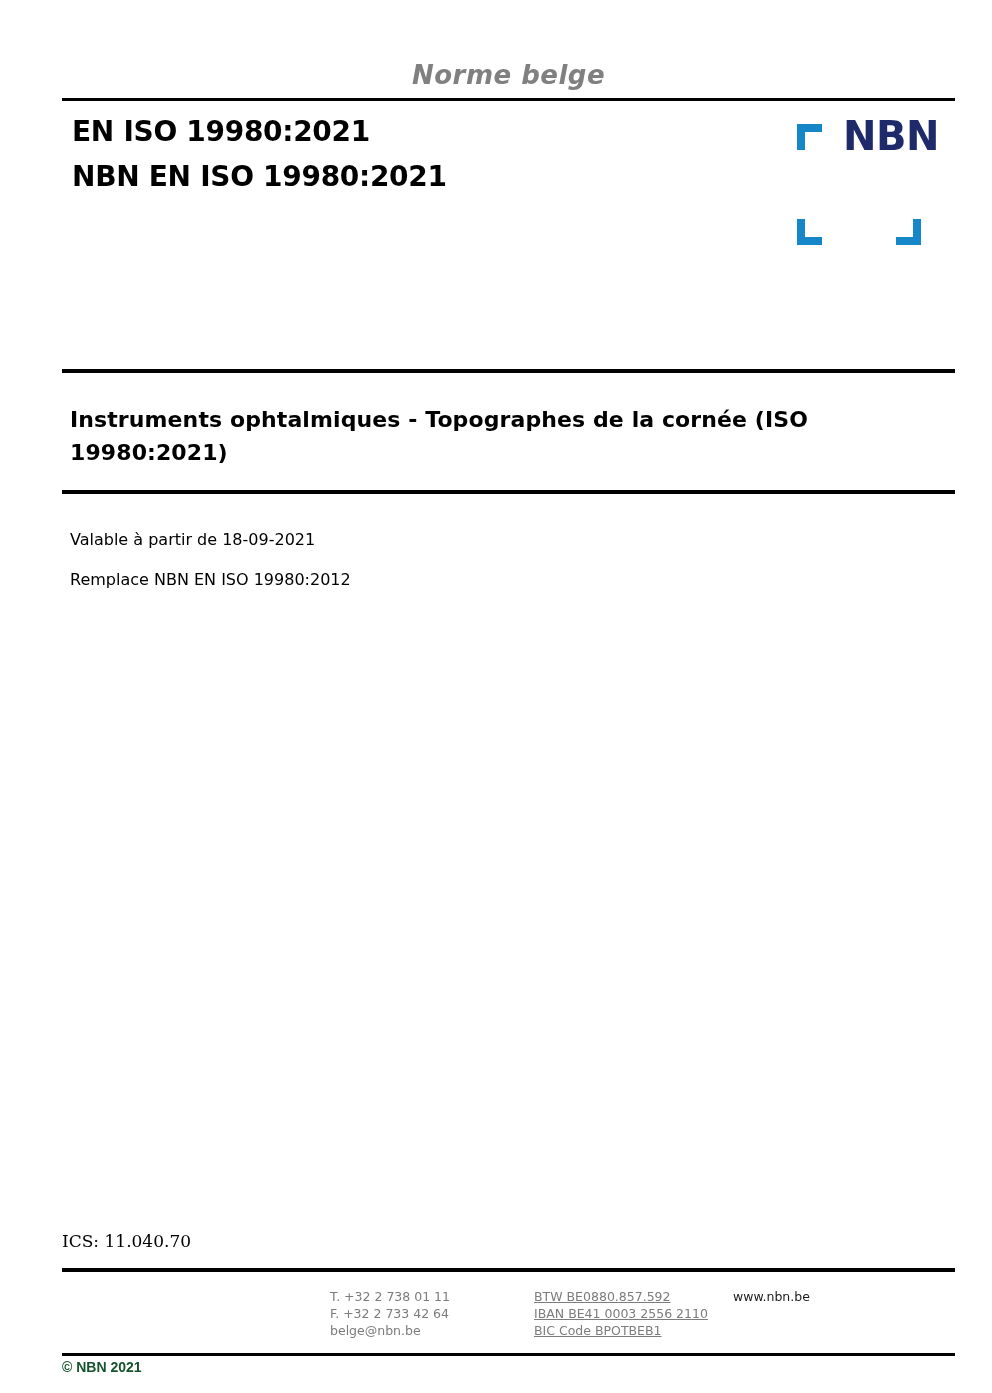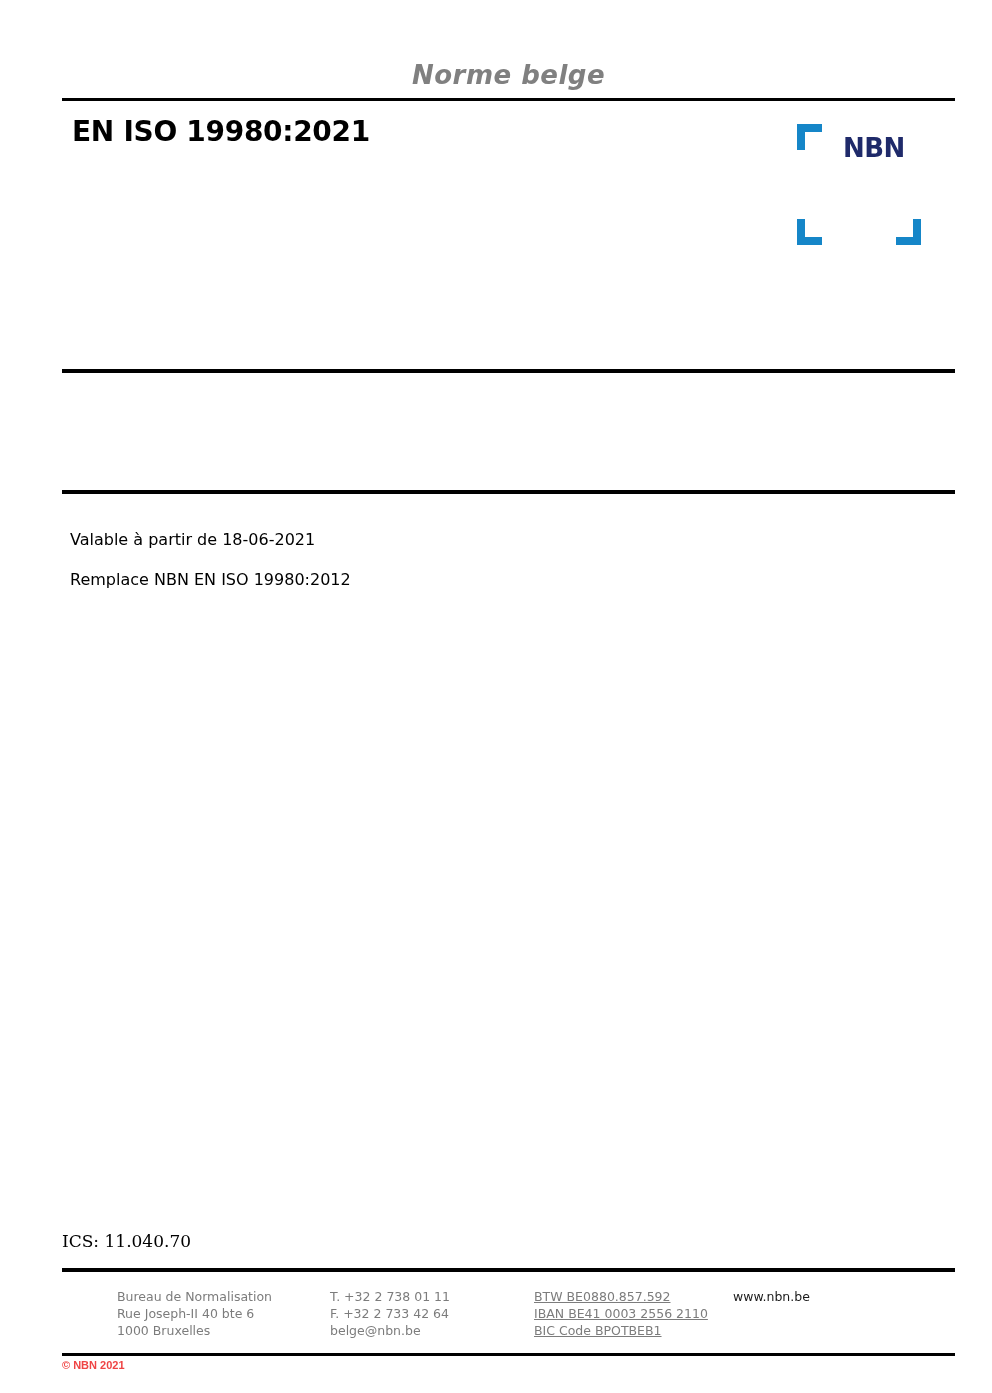--- a/index.html
+++ b/index.html
@@ -40,23 +40,23 @@
     white-space:nowrap;
   }
 
   .logo{position:absolute;left:797px;top:124px;width:124px;height:121px;}
   .logo .bracket{position:absolute;width:25px;height:26px;}
   .logo .tl{left:0;top:0;border-left:8px solid var(--logo-bracket-blue,#1586c8);border-top:8px solid var(--logo-bracket-blue,#1586c8);}
   .logo .bl{left:0;bottom:0;border-left:8px solid var(--logo-bracket-blue,#1586c8);border-bottom:8px solid var(--logo-bracket-blue,#1586c8);}
   .logo .br{right:0;bottom:0;border-right:8px solid var(--logo-bracket-blue,#1586c8);border-bottom:8px solid var(--logo-bracket-blue,#1586c8);}
   .logo .logo-text{
     position:absolute;left:46px;top:-5px;
-    font-size:26px;font-weight:bold;
+    font-size:40px;font-weight:bold;
     color:var(--logo-navy,#1f2a6a);
-    letter-spacing:-0.5px;line-height:34px;margin-top:12px;
+    letter-spacing:-0.5px;line-height:34px;
   }
 
   .doc-title{
     position:absolute;left:70px;top:403px;width:822px;
     font-size:22px;font-weight:bold;color:#000;
     line-height:33px;letter-spacing:.1px;
   }
 
   .meta-line{position:absolute;left:70px;font-size:16px;color:#000;white-space:nowrap;}
   .valid-from{top:530px;}
@@ -76,58 +76,55 @@
   }
   .col-address{left:117px;}
   .col-contact{left:330px;}
   .col-banking{left:534px;text-decoration:underline;}
   .col-website{left:733px;color:#1a1a1a;text-align:center;}
   .footer-col a{color:inherit;text-decoration:none;cursor:pointer;}
 
   .copyright{
     position:absolute;left:62px;top:1359px;
     font-family:"Liberation Sans",sans-serif;
-    font-size:11px;font-weight:bold;color:#ef4444;
+    font-size:14px;font-weight:bold;color:#14532d;
     white-space:nowrap;
   }
 </style>
 </head>
 <body>
 
 <div class="page">
 
   <div class="kind-label">Norme belge</div>
   <div class="rule rule-1"></div>
 
   <div class="codes">
     <div class="code-line">EN ISO 19980:2021</div>
+    <div class="code-line">NBN EN ISO 19980:2021</div>
   </div>
 
   <div class="logo">
     <div class="bracket tl"></div>
     <div class="logo-text">NBN</div>
     <div class="bracket bl"></div>
     <div class="bracket br"></div>
   </div>
 
   <div class="rule rule-2"></div>
+  <div class="doc-title">Instruments ophtalmiques - Topographes de la cornée (ISO 19980:2021)</div>
   <div class="rule rule-3"></div>
 
-  <div class="meta-line valid-from">Valable à partir de 18-06-2021</div>
+  <div class="meta-line valid-from">Valable à partir de 18-09-2021</div>
   <div class="meta-line replaces">Remplace NBN EN ISO 19980:2012</div>
 
   <div class="ics-line">ICS: 11.040.70</div>
 
   <div class="rule rule-4"></div>
 
-  <div class="footer-col col-address">
-    <div>Bureau de Normalisation</div>
-    <div>Rue Joseph-II 40 bte 6</div>
-    <div>1000 Bruxelles</div>
-  </div>
 
   <div class="footer-col col-contact">
     <div>T. +32 2 738 01 11</div>
     <div>F. +32 2 733 42 64</div>
     <div><a>belge@nbn.be</a></div>
   </div>
 
   <div class="footer-col col-banking">
     <div>BTW BE0880.857.592</div>
     <div>IBAN BE41 0003 2556 2110</div>

